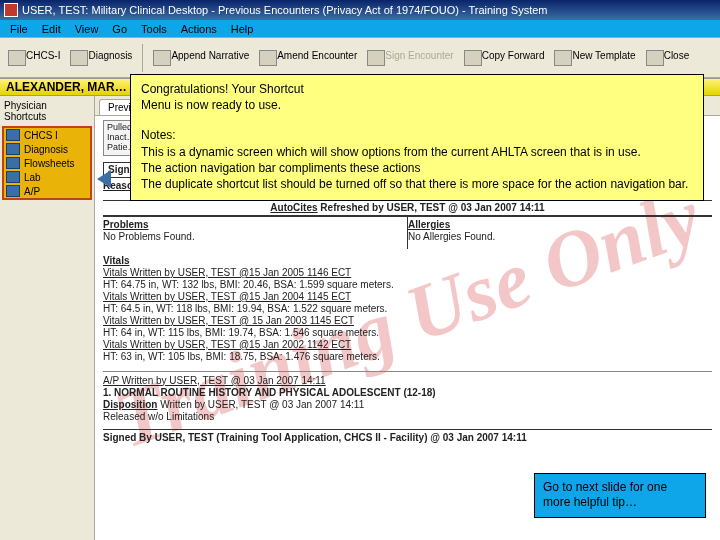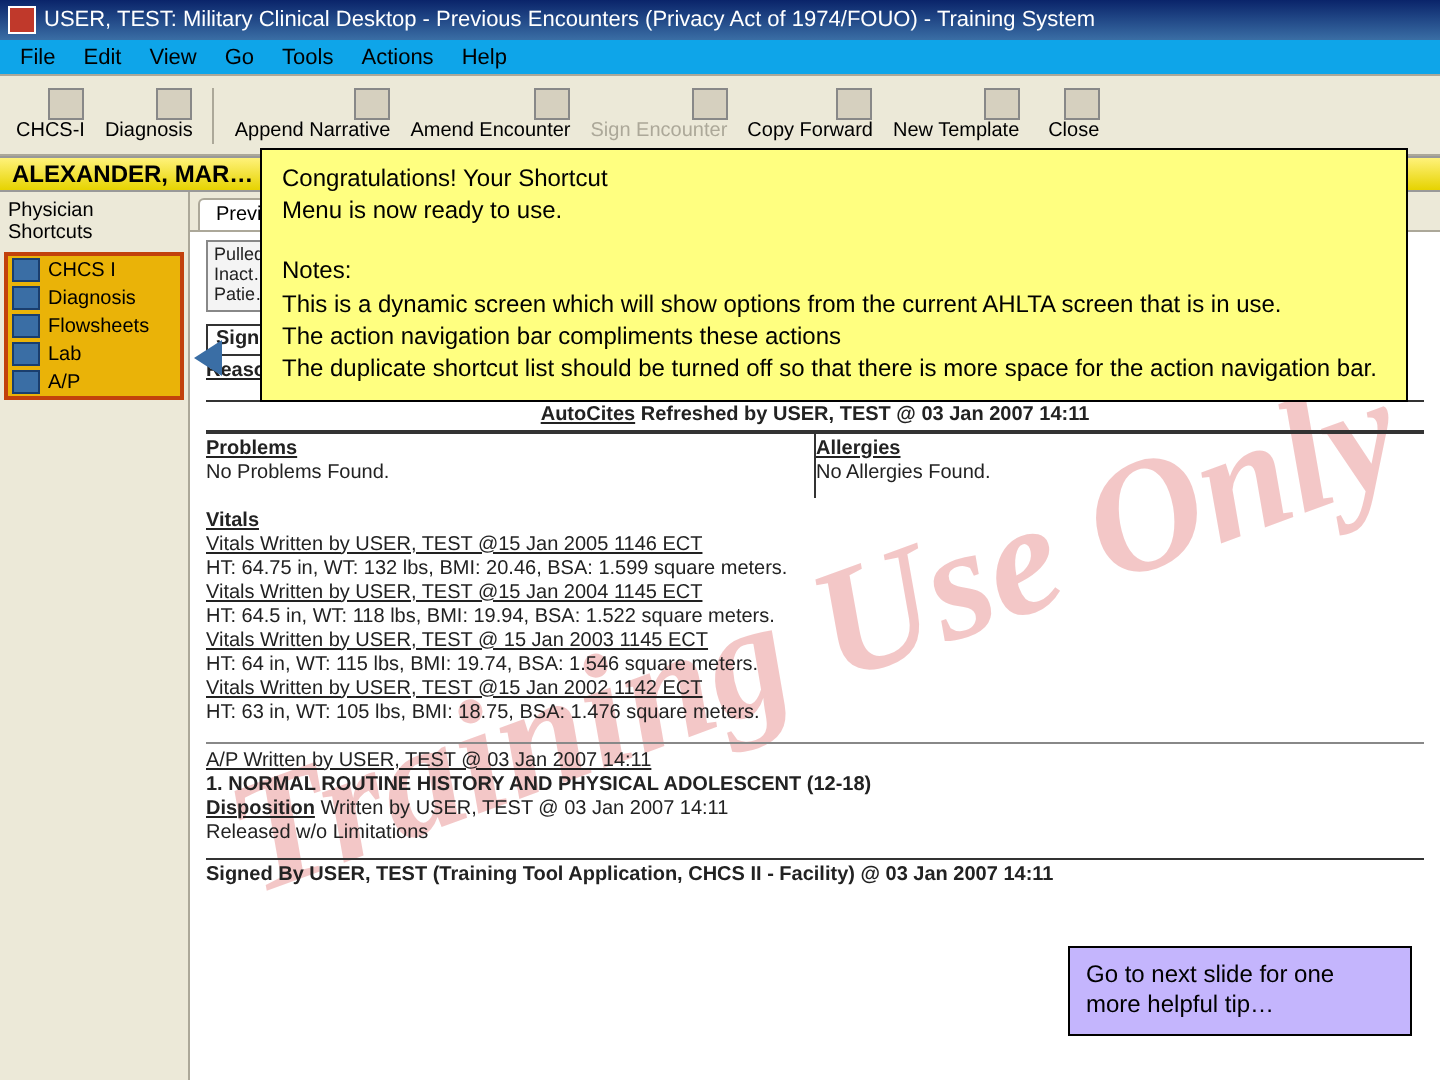--- a/index.html
+++ b/index.html
@@ -40,21 +40,21 @@
     height: 40px;
     background: #ece9d8;
     border-bottom: 1px solid #aca899;
     display: flex; align-items: center;
     gap: 2px;
     padding: 0 4px;
     font-size: 10px;
   }
   .tb-sep { width:1px; height:28px; background:#aca899; margin:0 4px; }
   .tb-btn {
-    display:flex; flex-direction:column; align-items:flex-end;
+    display:flex; flex-direction:row; align-items:flex-start;
     justify-content:center;
     padding:2px 4px; min-width:38px;
     cursor:pointer;
     color:#000;
   }
   .tb-btn.dis { color:#aca899; }
   .tb-btn .tbicon {
     width:18px; height:16px;
     background:#d6d0bf; border:1px solid #888;
   }
@@ -172,21 +172,21 @@
     font-family:Arial, sans-serif;
     font-size:12px;
     line-height:1.35;
     z-index:50;
   }
   .callout-big .gap { height:14px; }
   .callout-small {
     position:absolute;
     right:14px; bottom:22px;
     width:172px;
-    background:#c4b5fd;
+    background:#0ea5e9;
     border:1px solid #000;
     padding:6px 8px;
     font-family:Arial, sans-serif;
     font-size:12px;
     line-height:1.3;
     z-index:50;
   }
   .left-arrow {
     position:absolute;
     left:97px; top:170px;

